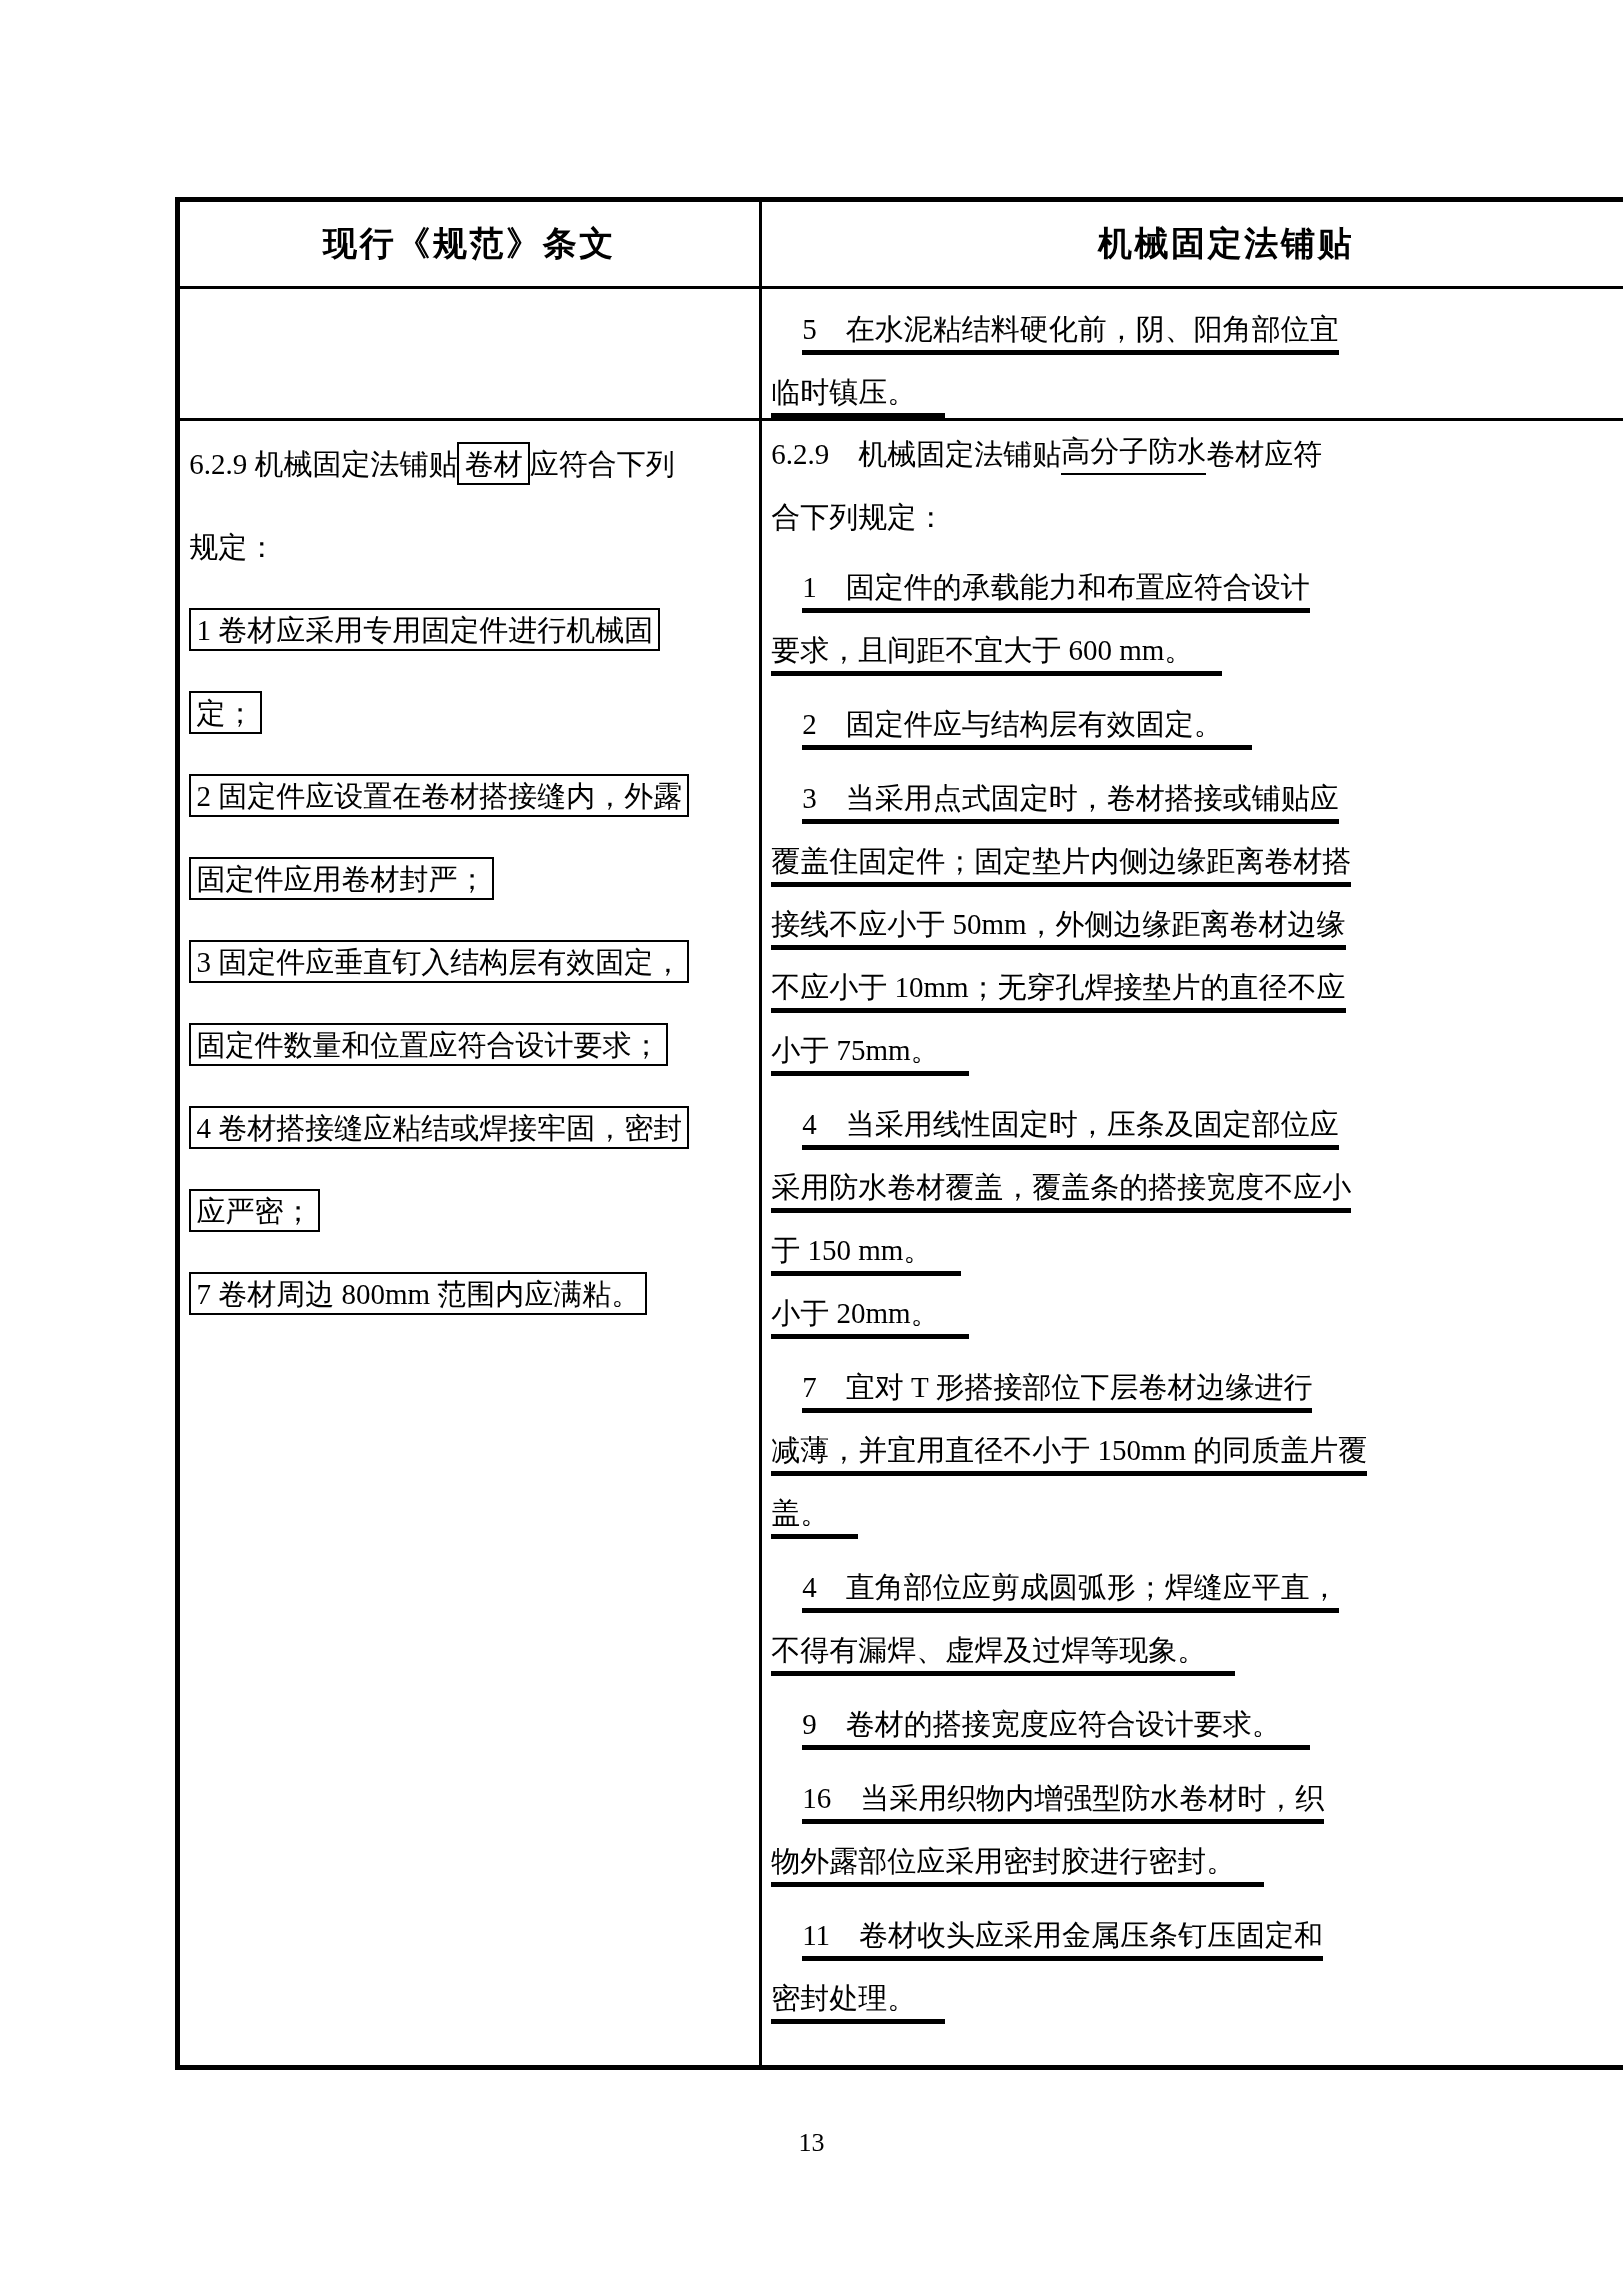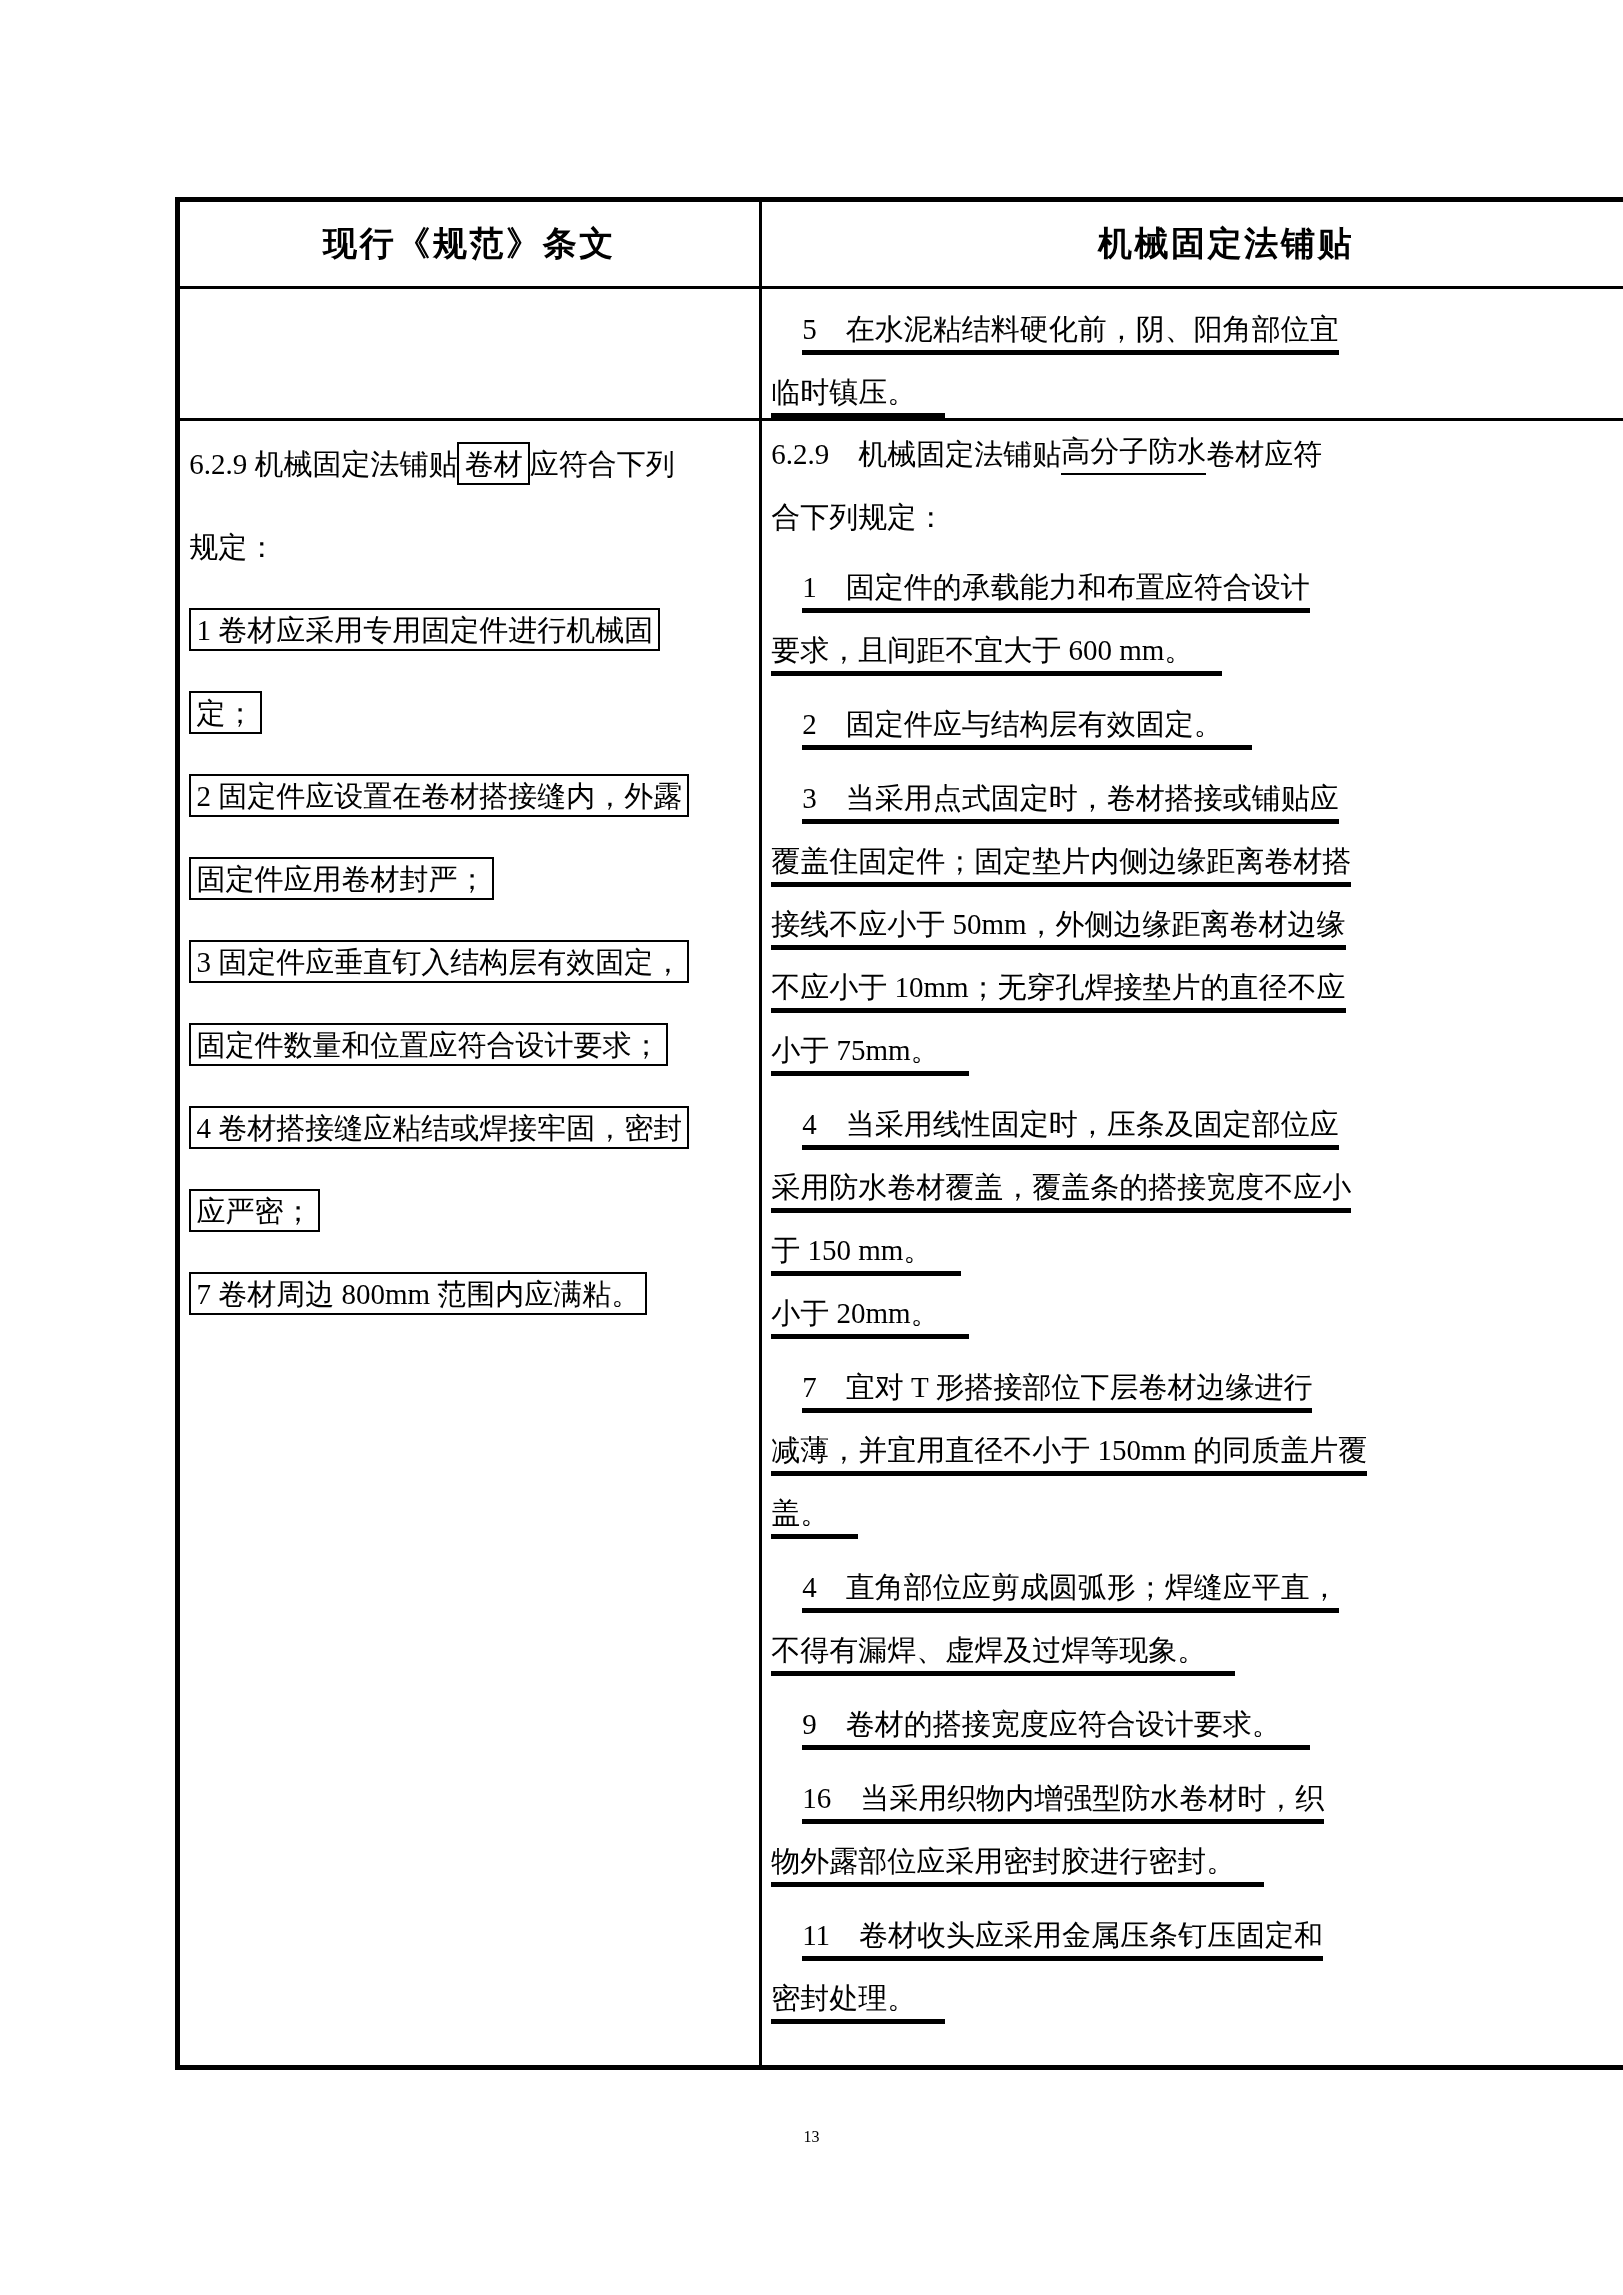--- a/index.html
+++ b/index.html
@@ -56,21 +56,21 @@
   }
   .seg.u { border-bottom: 5.9px solid #000000; padding-bottom: 3.3px; }
   .seg.u-thin { border-bottom: 2.6px solid #000000; padding-bottom: 4px; }
   .seg.box { border: 2.6px solid #000000; padding: 1.3px 5.2px; }
   .page-number {
     position: absolute;
     top: 2128px;
     left: 0;
     width: 100%;
     text-align: center;
-    font-size: 16px;
+    font-size: 26px;
   }
 </style>
 </head>
 <body>
 
 <div class="page">
   <div class="doc-table">
     <div class="cell hdr lcol rowone">现行《规范》条文</div>
     <div class="cell hdr rcol rowone">机械固定法铺贴</div>
     <div class="cell body-cell lcol rowtwo" id="cell-r1-left"></div>

